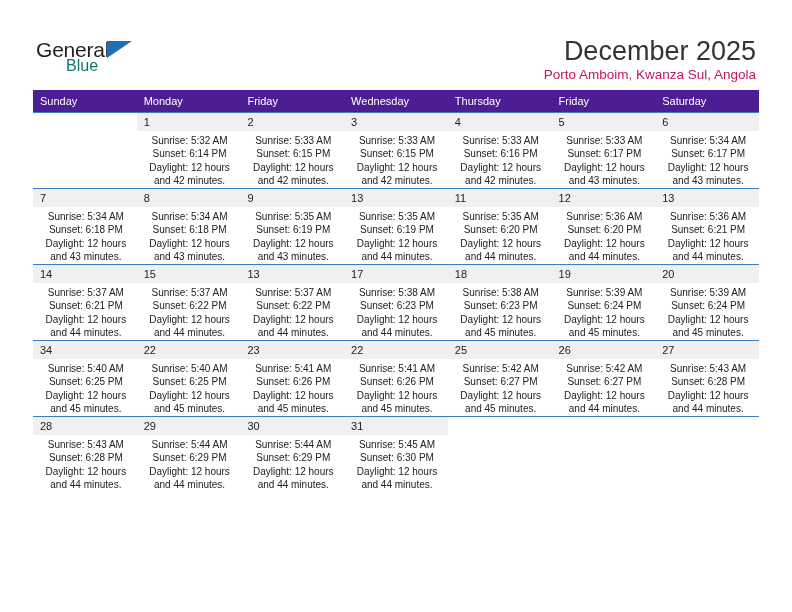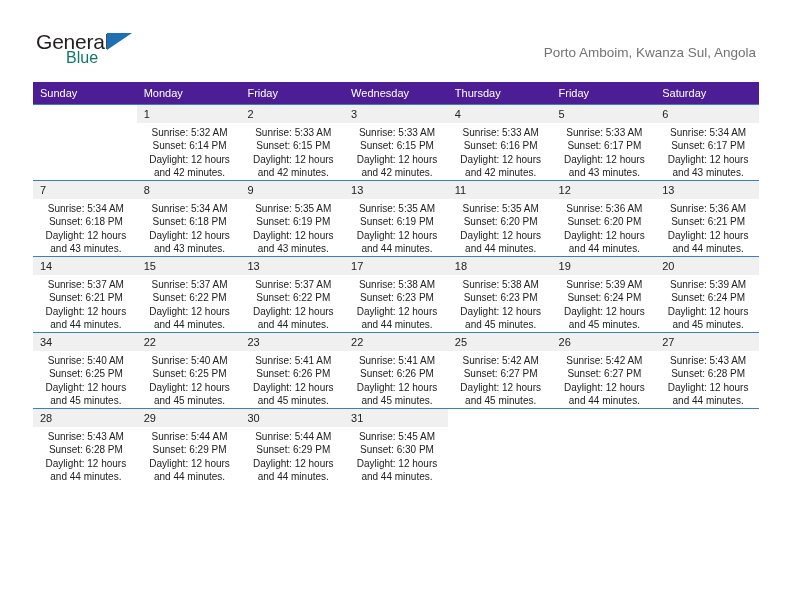--- a/index.html
+++ b/index.html
@@ -12,21 +12,21 @@
     height: 612px;
     font-family: "Liberation Sans", sans-serif;
     color: #000000;
     overflow: hidden;
   }
   .page {
     position: relative;
     width: 792px;
     height: 590px;
     box-sizing: border-box;
-    padding: 4px 33px;
+    padding: 12px 33px;
     border-radius: 10px;
   }
 
   
   .header {
     position: relative;
     height: 78px;
   }
   .logo {
     position: absolute;
@@ -67,23 +67,23 @@
     top: 24px;
     text-align: right;
   }
   .cal-title {
     font-size: 27px;
     color: #333333;
     line-height: 1.15;
     white-space: nowrap;
   }
   .cal-subtitle {
-    margin-top: 17px;
+    margin-top: 0;
     font-size: 13.5px;
-    color: #737373;
+    color: #be185d;
     white-space: nowrap;
   }
 
   
   .calendar {
     width: 726px;
     border-collapse: collapse;
     table-layout: fixed;
   }
   .calendar th {
@@ -136,20 +136,21 @@
 
 <div class="page">
 
   <div class="header">
     <div class="logo">
       <span class="logo-general">General</span>
       <span class="logo-tri"></span>
       <span class="logo-blue">Blue</span>
     </div>
     <div class="title-wrap">
+      <div class="cal-title">December 2025</div>
       <div class="cal-subtitle">Porto Amboim, Kwanza Sul, Angola</div>
     </div>
   </div>
 
   <table class="calendar">
     <thead>
       <tr id="weekday-row">
           <th>Sunday</th>
           <th>Monday</th>
           <th>Friday</th>

